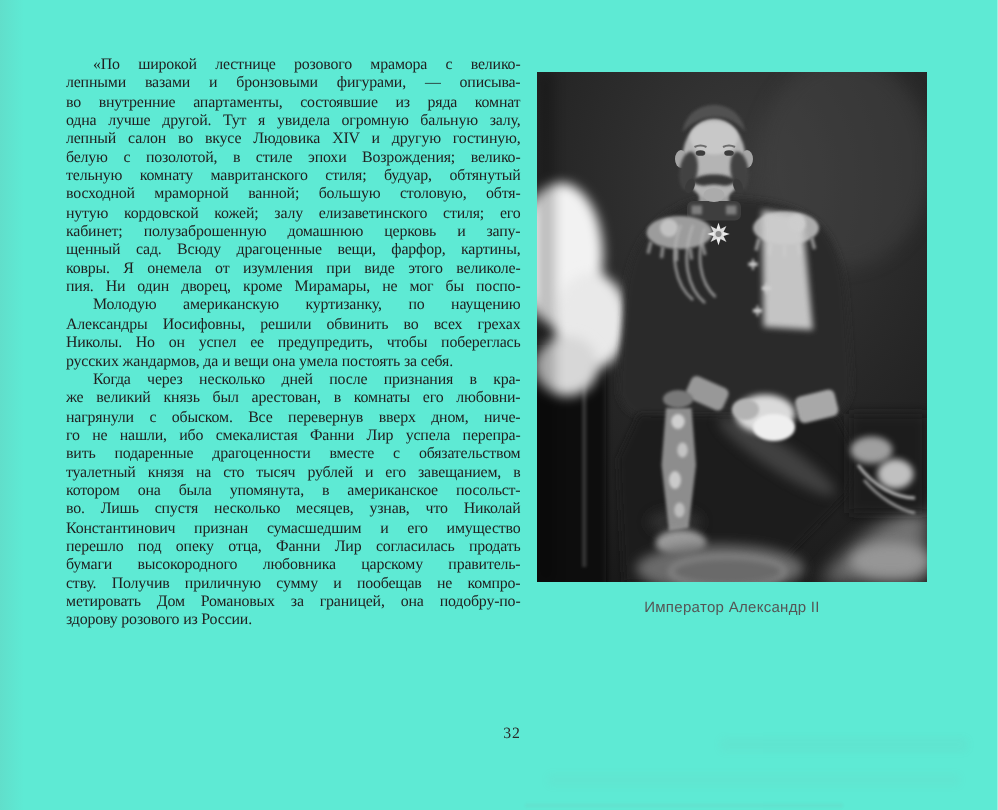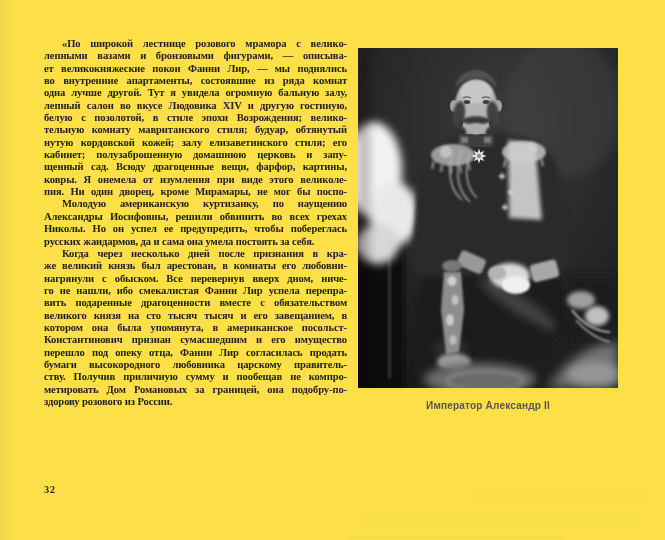--- a/index.html
+++ b/index.html
@@ -1,35 +1,35 @@
 <!DOCTYPE html>
 <html><head>
 <meta charset="utf-8">
 <style>
   html,body{margin:0;padding:0;}
   body{
     width:665px;height:540px;position:relative;overflow:hidden;
     background:#ffffff;
     font-family:"Liberation Serif","DejaVu Serif",serif;
   }
-  .page{position:absolute;inset:0;background:#fde047;font-weight:bold;}
+  .page{position:absolute;inset:0;background:#5eead4;}
   
   .gutter{position:absolute;left:0;top:0;width:16px;height:540px;
     background:linear-gradient(to right, rgba(120,120,120,.10), rgba(255,255,255,0));}
   
   .text-col{position:absolute;left:44px;top:38px;width:303px;color:#212121;}
   .line{
     width:303px;height:12.35px;line-height:12.35px;font-size:10.6px;
     letter-spacing:-0.12px;overflow:hidden;
     text-align:justify;text-align-last:justify;text-justify:inter-word;
   }
   .line.pend{text-align-last:left;}
   .line.pstart{text-indent:18px;}
   .page-number{
-    position:absolute;left:44px;top:484px;width:303px;text-align:left;
+    position:absolute;left:44px;top:484px;width:303px;text-align:right;
     font-size:10.5px;color:#2a2a2a;letter-spacing:.5px;
   }
   
   .figure{position:absolute;left:358px;top:48px;width:260px;margin:0;}
   .photo{display:block;width:260px;height:340px;background:#262626;}
   .caption{
     margin-top:12px;width:260px;text-align:center;
     font-family:"Liberation Sans","DejaVu Sans",sans-serif;
     font-size:10px;color:#555555;letter-spacing:.2px;
   }
@@ -41,42 +41,43 @@
 </style>
 </head>
 <body>
 
 <div class="page">
   <div class="gutter"></div>
 
   <div class="text-col" id="text-col">
       <div class="line pstart">«По широкой лестнице розового мрамора с велико-</div>
       <div class="line">лепными вазами и бронзовыми фигурами, — описыва-</div>
-      <div class="line">ет великокняжеские покои Фанни Лир, — мы поднялись</div>
       <div class="line">во внутренние апартаменты, состоявшие из ряда комнат</div>
       <div class="line">одна лучше другой. Тут я увидела огромную бальную залу,</div>
       <div class="line">лепный салон во вкусе Людовика XIV и другую гостиную,</div>
       <div class="line">белую с позолотой, в стиле эпохи Возрождения; велико-</div>
       <div class="line">тельную комнату мавританского стиля; будуар, обтянутый</div>
+      <div class="line">восходной мраморной ванной; большую столовую, обтя-</div>
       <div class="line">нутую кордовской кожей; залу елизаветинского стиля; его</div>
       <div class="line">кабинет; полузаброшенную домашнюю церковь и запу-</div>
       <div class="line">щенный сад. Всюду драгоценные вещи, фарфор, картины,</div>
       <div class="line">ковры. Я онемела от изумления при виде этого великоле-</div>
       <div class="line">пия. Ни один дворец, кроме Мирамары, не мог бы поспо-</div>
       <div class="line pstart">Молодую американскую куртизанку, по наущению</div>
       <div class="line">Александры Иосифовны, решили обвинить во всех грехах</div>
       <div class="line">Николы. Но он успел ее предупредить, чтобы побереглась</div>
-      <div class="line pend">русских жандармов, да и сама она умела постоять за себя.</div>
+      <div class="line pend">русских жандармов, да и вещи она умела постоять за себя.</div>
       <div class="line pstart">Когда через несколько дней после признания в кра-</div>
       <div class="line">же великий князь был арестован, в комнаты его любовни-</div>
       <div class="line">нагрянули с обыском. Все перевернув вверх дном, ниче-</div>
       <div class="line">го не нашли, ибо смекалистая Фанни Лир успела перепра-</div>
       <div class="line">вить подаренные драгоценности вместе с обязательством</div>
-      <div class="line">великого князя на сто тысяч тысяч и его завещанием, в</div>
+      <div class="line">туалетный князя на сто тысяч рублей и его завещанием, в</div>
       <div class="line">котором она была упомянута, в американское посольст-</div>
+      <div class="line">во. Лишь спустя несколько месяцев, узнав, что Николай</div>
       <div class="line">Константинович признан сумасшедшим и его имущество</div>
       <div class="line">перешло под опеку отца, Фанни Лир согласилась продать</div>
       <div class="line">бумаги высокородного любовника царскому правитель-</div>
       <div class="line">ству. Получив приличную сумму и пообещав не компро-</div>
       <div class="line">метировать Дом Романовых за границей, она подобру-по-</div>
       <div class="line pend">здорову розового из России.</div>
     </div>
 
   <figure class="figure">
     <svg class="photo" viewBox="0 0 260 340" xmlns="http://www.w3.org/2000/svg" aria-hidden="true">

